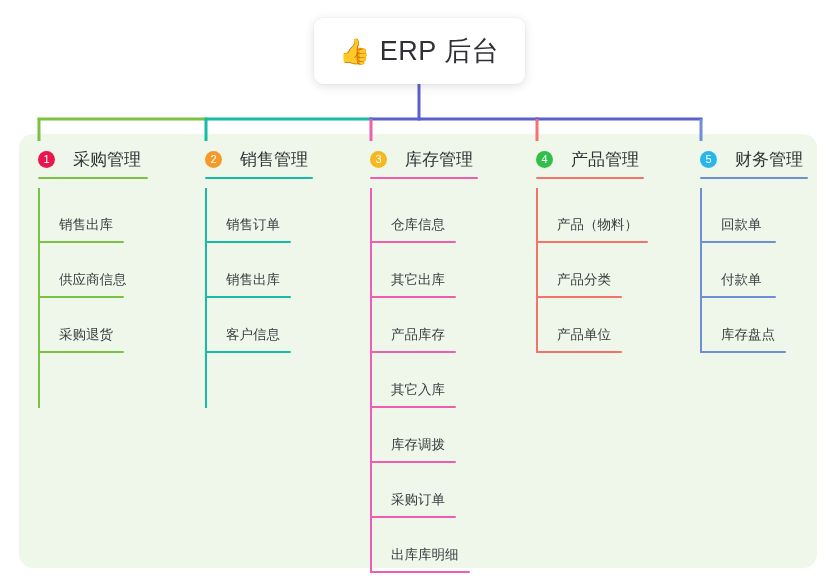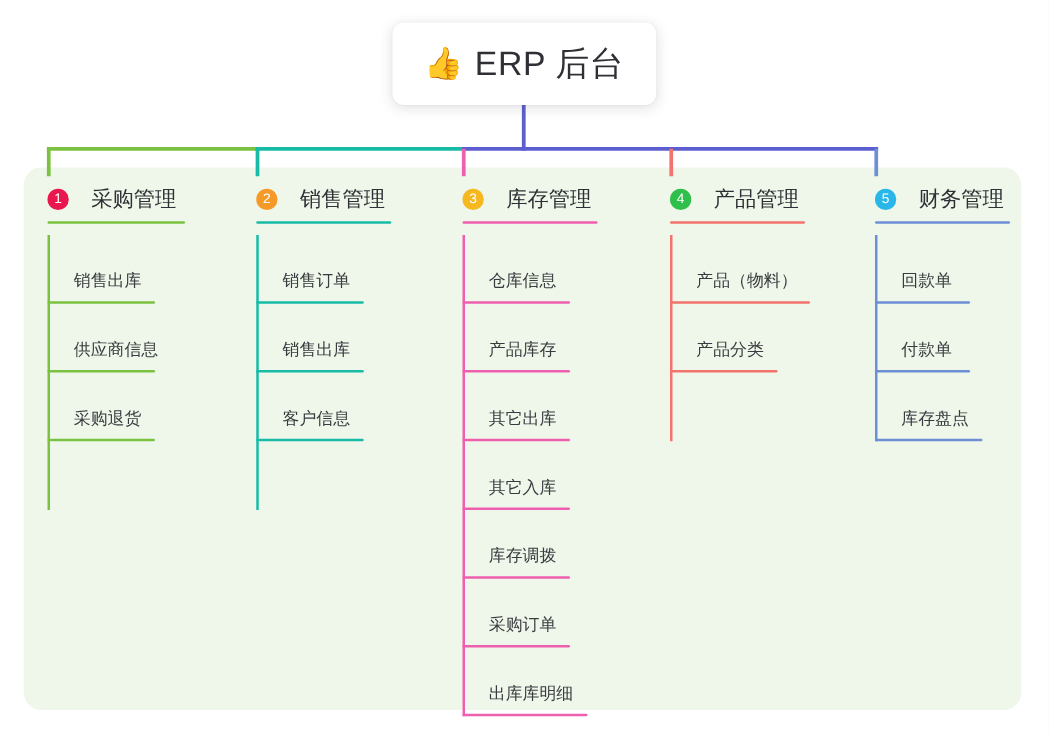--- a/index.html
+++ b/index.html
@@ -134,25 +134,25 @@
           <span class="col-title">库存管理</span>
           <div class="head-rule" style="background: rgb(239, 95, 176); width: 108px;"></div>
         </div>
         <div class="leaves">
           <div class="spine" style="background: rgb(239, 95, 176); height: 385px;"></div>
           <div class="leaf">
             <span class="leaf-label">仓库信息</span>
             <div class="leaf-rule" style="background: rgb(239, 95, 176); width: 86px;"></div>
           </div>
           <div class="leaf">
+            <span class="leaf-label">其它出库</span>
+            <div class="leaf-rule" style="background: rgb(239, 95, 176); width: 86px;"></div>
+          </div>
+          <div class="leaf">
             <span class="leaf-label">产品库存</span>
-            <div class="leaf-rule" style="background: rgb(239, 95, 176); width: 86px;"></div>
-          </div>
-          <div class="leaf">
-            <span class="leaf-label">其它出库</span>
             <div class="leaf-rule" style="background: rgb(239, 95, 176); width: 86px;"></div>
           </div>
           <div class="leaf">
             <span class="leaf-label">其它入库</span>
             <div class="leaf-rule" style="background: rgb(239, 95, 176); width: 86px;"></div>
           </div>
           <div class="leaf">
             <span class="leaf-label">库存调拨</span>
             <div class="leaf-rule" style="background: rgb(239, 95, 176); width: 86px;"></div>
           </div>
@@ -175,20 +175,24 @@
         <div class="leaves">
           <div class="spine" style="background: rgb(244, 115, 108); height: 165px;"></div>
           <div class="leaf">
             <span class="leaf-label">产品（物料）</span>
             <div class="leaf-rule" style="background: rgb(244, 115, 108); width: 112px;"></div>
           </div>
           <div class="leaf">
             <span class="leaf-label">产品分类</span>
             <div class="leaf-rule" style="background: rgb(244, 115, 108); width: 86px;"></div>
           </div>
+          <div class="leaf">
+            <span class="leaf-label">产品单位</span>
+            <div class="leaf-rule" style="background: rgb(244, 115, 108); width: 86px;"></div>
+          </div>
         </div>
       </div>
       <div class="col" style="left: 700px;">
         <div class="col-head">
           <span class="badge" style="background: rgb(41, 182, 232);">5</span>
           <span class="col-title">财务管理</span>
           <div class="head-rule" style="background: rgb(109, 143, 214); width: 108px;"></div>
         </div>
         <div class="leaves">
           <div class="spine" style="background: rgb(109, 143, 214); height: 165px;"></div>

